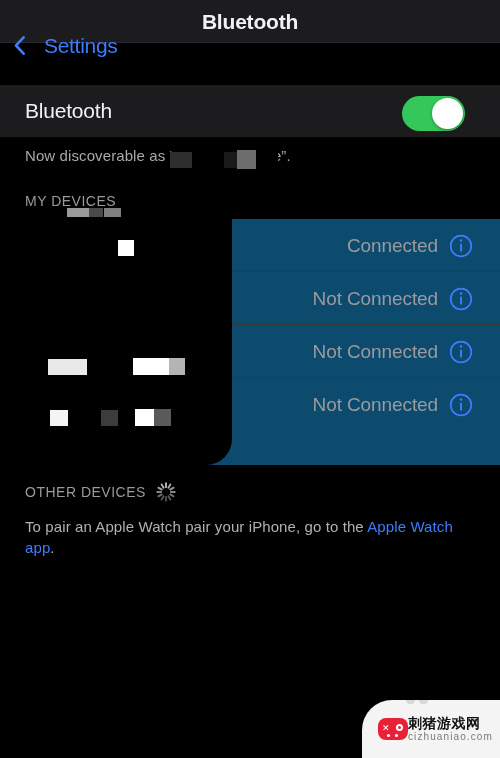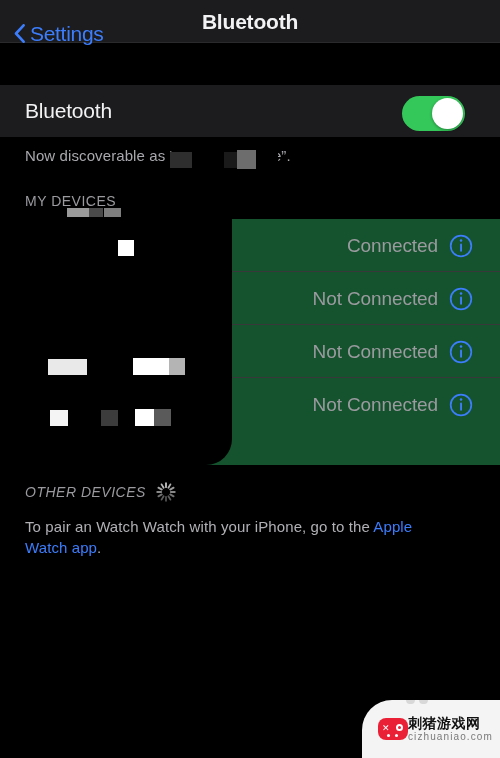--- a/index.html
+++ b/index.html
@@ -19,22 +19,22 @@
   }
 
   
   .navbar {
     position:absolute; left:0; top:0;
     width:500px; height:43px;
     background:#1c1c1e;
     border-bottom:1px solid #2a2a2c;
   }
   .nav-back {
-    position:absolute; left:14px; top:4px; height:59px;
-    display:flex; align-items:center; gap:5px;
+    position:absolute; left:14px; top:16px; height:59px;
+    display:flex; align-items:center; gap:19px;
     cursor:pointer;
   }
   .chevron-left {
     width:11px; height:19px;
     position:relative;
     flex:0 0 auto;
   }
   .chevron-left svg { display:block; }
   .nav-back-label {
     font-size:21px;
@@ -89,21 +89,21 @@
   .sec-header-my {
     position:absolute; left:25px; top:193px;
     font-size:14px; color:#9a9a9f;
     letter-spacing:0.5px;
   }
 
   
   .group {
     position:absolute; left:0; top:219px;
     width:500px; height:246px;
-    background:#14532d;
+    background:#0c4a6e;
   }
   .dev-row {
     position:relative;
     height:53px;
     display:flex; align-items:center;
     cursor:pointer;
   }
   .dev-row .sep {
     position:absolute; left:232px; right:0; bottom:0;
     height:1px; background:#38383a;
@@ -139,21 +139,20 @@
   .rb { position:absolute; }
 
   
   .sec-header-other {
     position:absolute; left:25px; top:481px;
     display:flex; align-items:center; gap:9px;
   }
   .sec-header-other .txt {
     font-size:14px; color:#9a9a9f;
     letter-spacing:0.5px;
-    font-style:italic;
   }
   .spinner { width:22px; height:22px; flex:0 0 auto; }
   .spinner svg { display:block; }
 
   .footer-note {
     position:absolute; left:25px; top:516px;
     width:432px;
     font-size:15px; line-height:21px;
     color:#b0b0b5;
     letter-spacing:0.1px;
@@ -345,21 +344,21 @@
           <line x1="3.4" y1="15.4" x2="6.8" y2="13.4" opacity="0.55"></line>
           <line x1="2.2" y1="11" x2="6.2" y2="11" opacity="0.65"></line>
           <line x1="3.4" y1="6.6" x2="6.8" y2="8.6" opacity="0.8"></line>
           <line x1="6.6" y1="3.4" x2="8.6" y2="6.8" opacity="0.9"></line>
         </g>
       </svg>
     </span>
   </div>
 
   <div class="footer-note">
-    <span>To pair an Watch Watch with your iPhone, go to the </span><span class="lk">Apple Watch app</span><span>.</span>
+    <span>To pair an Apple Watch pair your iPhone, go to the </span><span class="lk">Apple Watch app</span><span>.</span>
   </div>
 
   <div class="watermark">
     <div class="wm-ears">
       <i></i>
         <i></i>
     </div>
     <div class="wm-pad">
       <span class="x">✕</span>
       <span class="o"></span>

